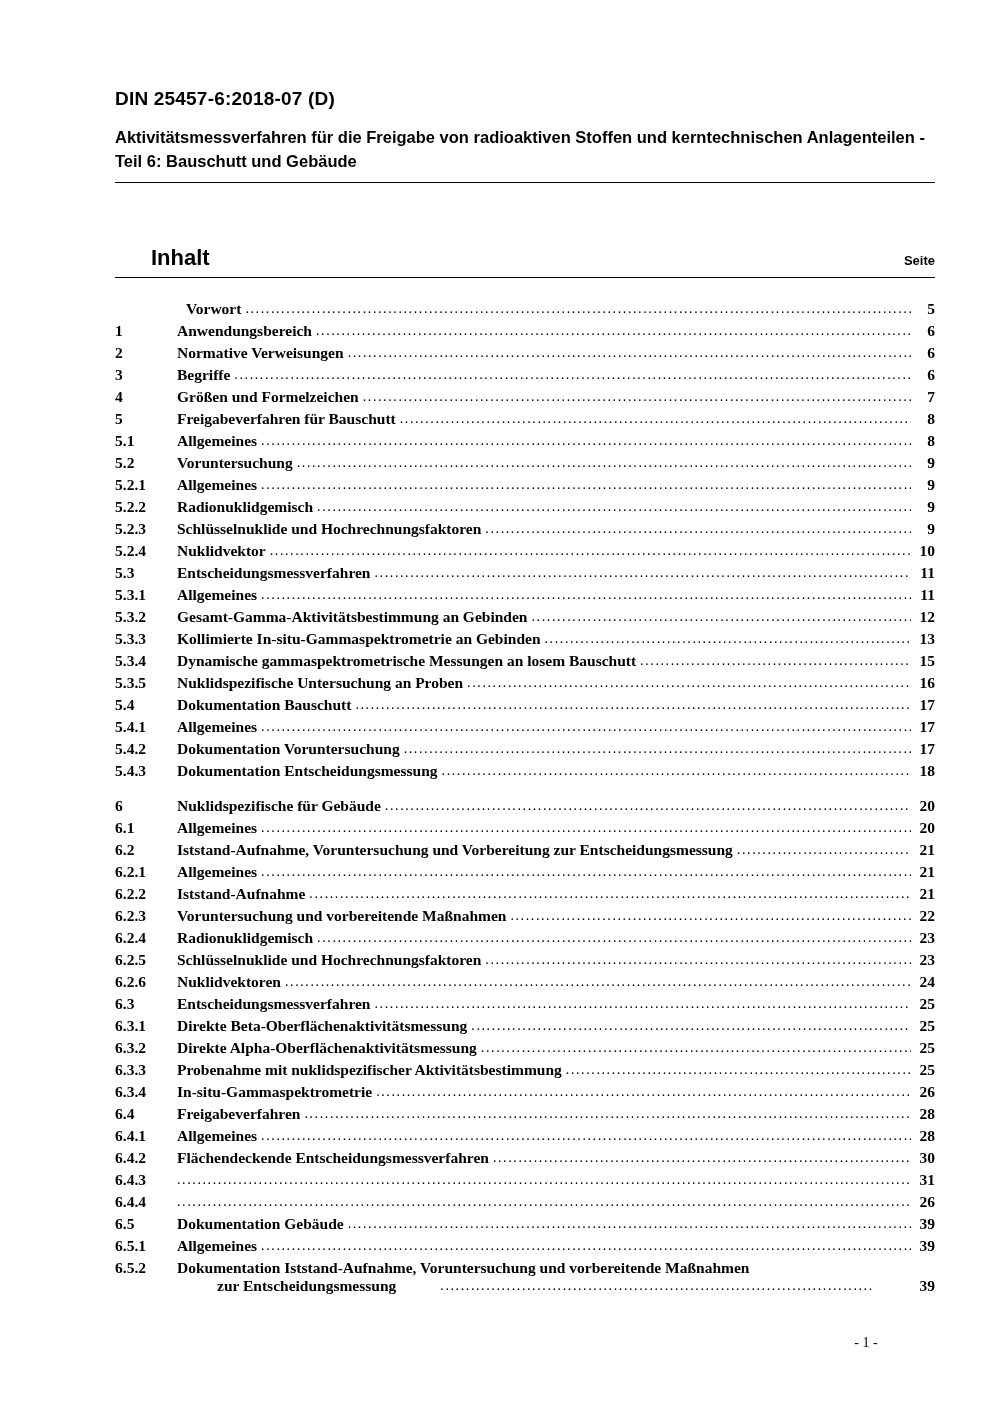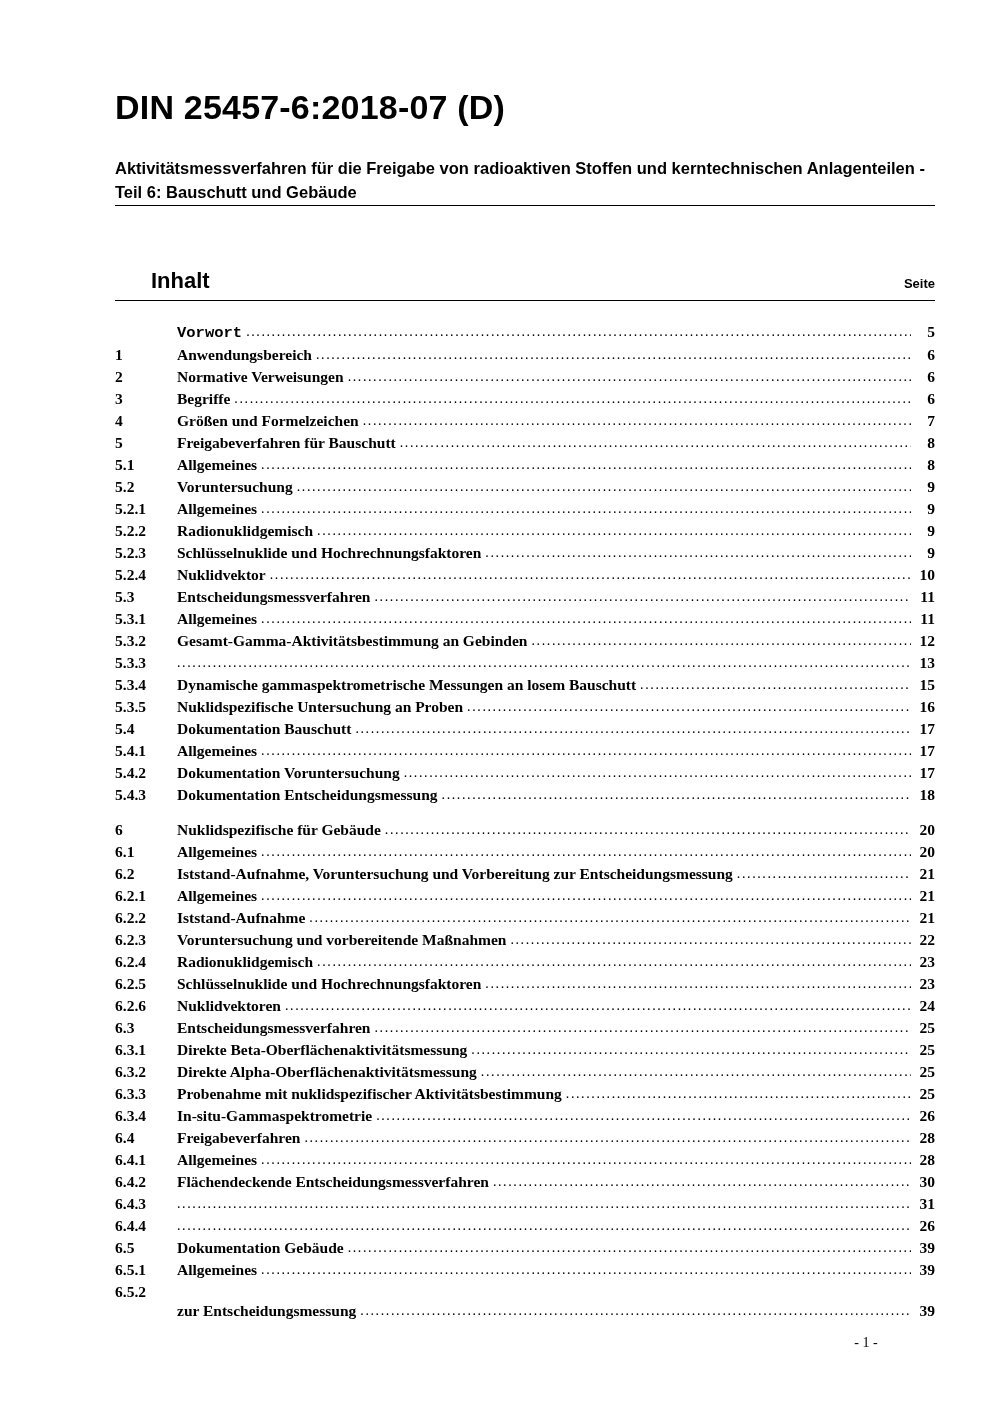--- a/index.html
+++ b/index.html
@@ -19,30 +19,31 @@
   }
   .content {
     position: absolute;
     left: 115px;
     top: 0;
     width: 820px;
   }
   .doc-number {
     font-family: "Liberation Sans", sans-serif;
     font-weight: bold;
-    font-size: 34px;
+    font-size: 19px;
     letter-spacing: 0.2px;
     margin-top: 88px;
   }
   .doc-title {
     font-family: "Liberation Sans", sans-serif;
     font-weight: bold;
     font-size: 16.5px;
     line-height: 1.45;
-    margin-top: 30px;
+    margin-top: 16px;
+    padding-bottom: 8px;
     border-bottom: 1.6px solid #000;
     width: 820px;
     box-sizing: border-box;
   }
   .toc-head {
     display: flex;
     align-items: baseline;
     justify-content: space-between;
     margin-top: 30px;
     padding-bottom: 6px;
@@ -94,31 +95,31 @@
     position: relative;
     top: -1px;
   }
   .toc-row .pg {
     flex: 0 0 auto;
     text-align: right;
     min-width: 22px;
     padding-left: 2px;
   }
   .toc-row.nonum .txt {
-    margin-left: 0;
-    font-family: Liberation Mono, monospace;
+    margin-left: 9px;
   }
   .toc-row.wrap {
     flex-wrap: wrap;
   }
   .toc-row .cont {
     width: 100%;
     display: flex;
     align-items: baseline;
     padding-top: 3px;
+    gap: 40px;
   }
   .toc-row .cont .num {
     width: 62px;
     flex: 0 0 62px;
   }
   .gap {
     height: 13px;
   }
   .footer {
     position: absolute;
@@ -235,20 +236,21 @@
           <span class="pg">11</span>
         </div>
         <div class="toc-row">
           <span class="num">5.3.2</span>
           <span class="txt">Gesamt-Gamma-Aktivitätsbestimmung an Gebinden</span>
           <span class="dots">........................................................................................................................................................................................................</span>
           <span class="pg">12</span>
         </div>
         <div class="toc-row">
           <span class="num">5.3.3</span>
+          <span class="txt">Kollimierte In-situ-Gammaspektrometrie an Gebinden</span>
           <span class="dots">........................................................................................................................................................................................................</span>
           <span class="pg">13</span>
         </div>
         <div class="toc-row">
           <span class="num">5.3.4</span>
           <span class="txt">Dynamische gammaspektrometrische Messungen an losem Bauschutt</span>
           <span class="dots">........................................................................................................................................................................................................</span>
           <span class="pg">15</span>
         </div>
         <div class="toc-row">
@@ -401,20 +403,21 @@
           <span class="pg">39</span>
         </div>
         <div class="toc-row">
           <span class="num">6.5.1</span>
           <span class="txt">Allgemeines</span>
           <span class="dots">........................................................................................................................................................................................................</span>
           <span class="pg">39</span>
         </div>
         <div class="toc-row wrap">
           <span class="num">6.5.2</span>
+          <span class="txt">Dokumentation Iststand-Aufnahme, Voruntersuchung und vorbereitende Maßnahmen</span>
           <span class="dots"></span>
           <span class="cont">
             <span class="num"></span>
             <span class="txt">zur Entscheidungsmessung</span>
             <span class="dots">........................................................................................................................................................................................................</span>
             <span class="pg">39</span>
           </span>
         </div>
       </div>
 

